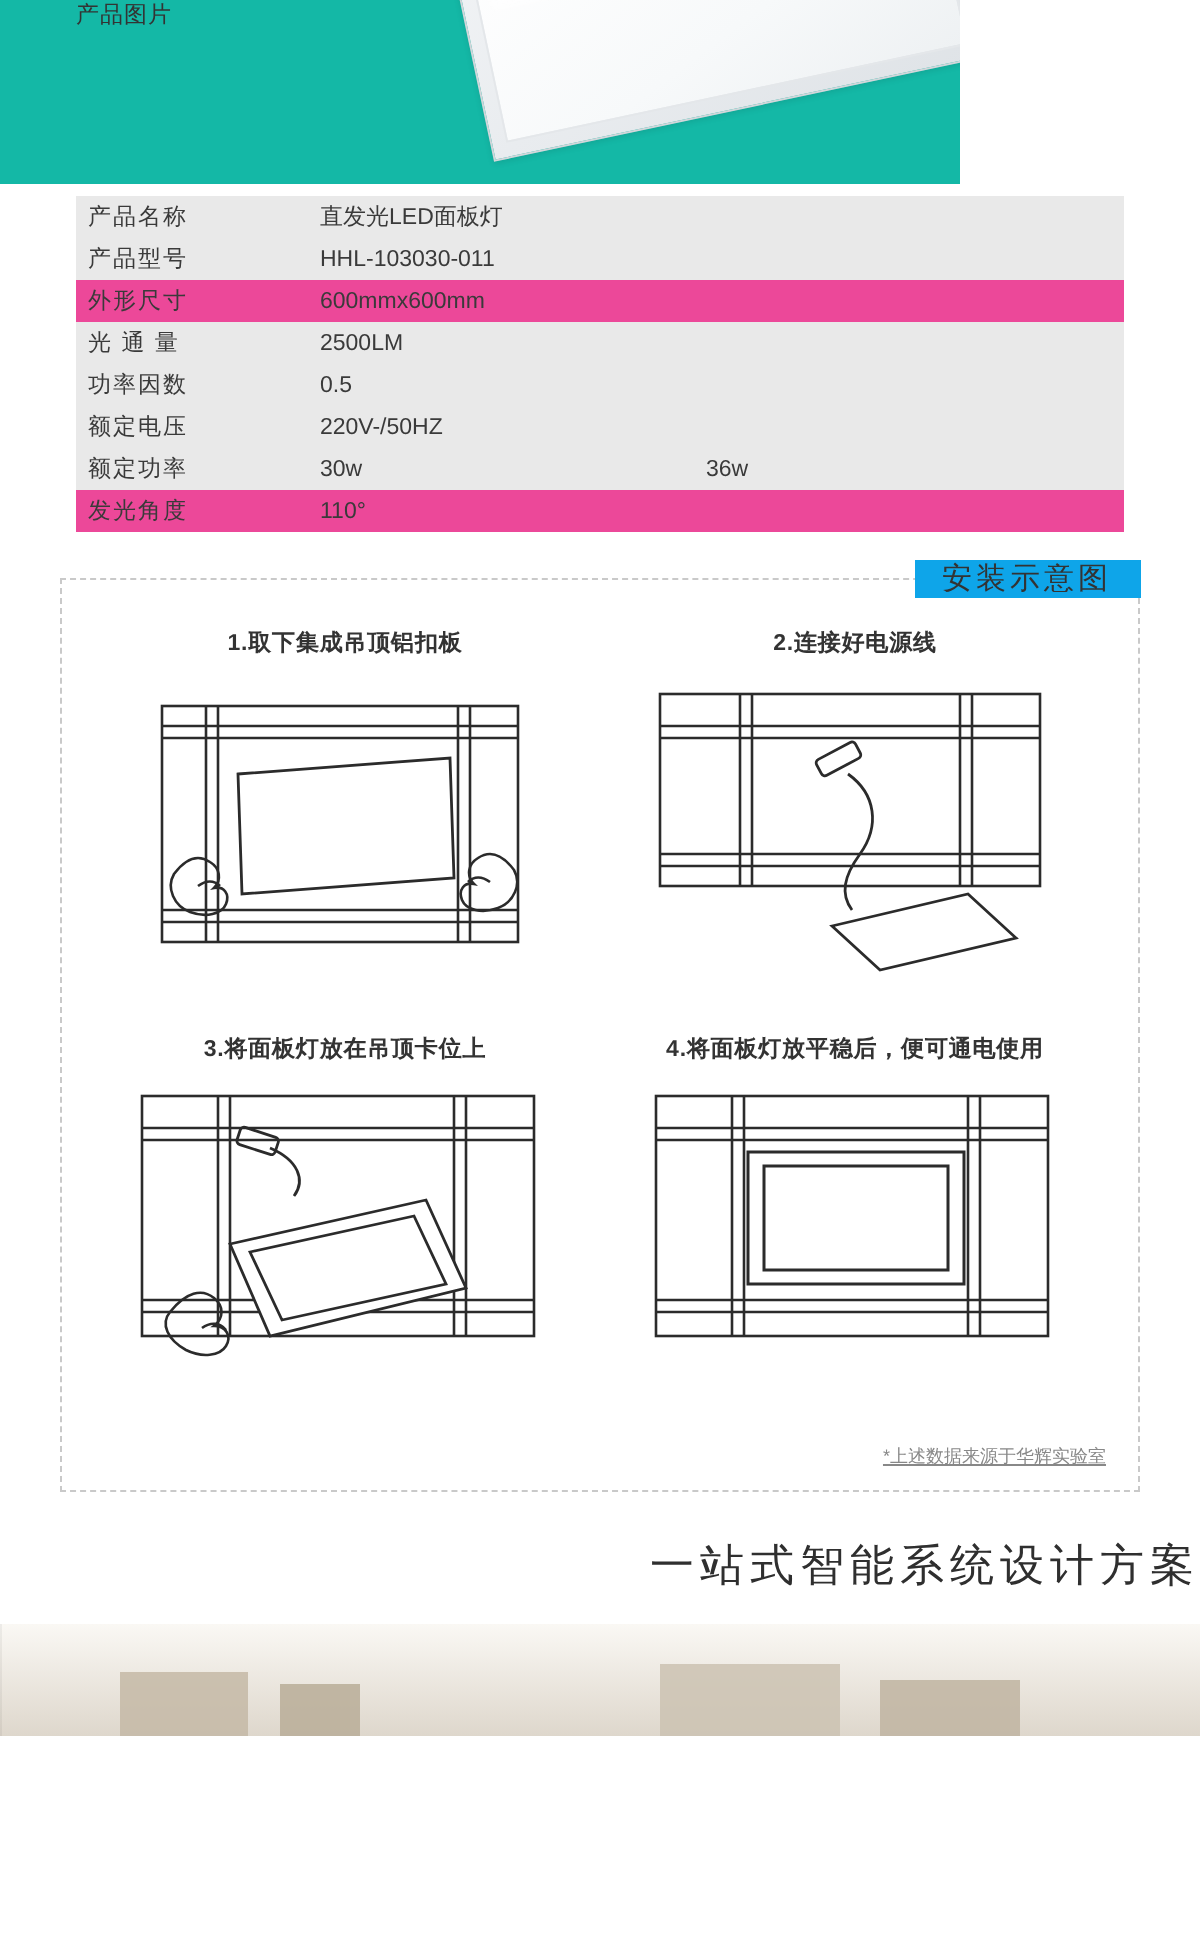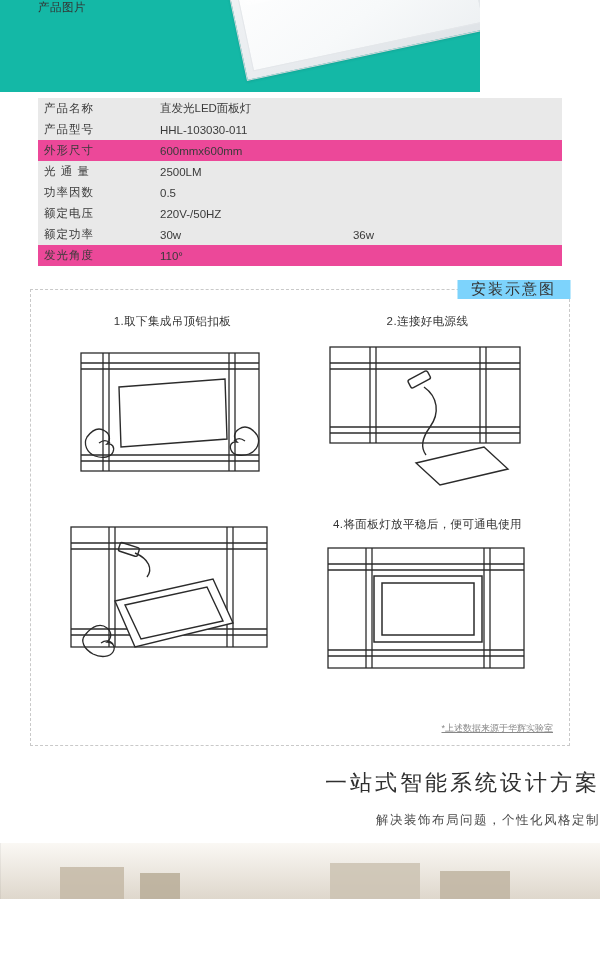--- a/index.html
+++ b/index.html
@@ -88,41 +88,42 @@
     position: relative;
     margin: 14px auto 0 auto;
     width: 540px;
   }
   .install-title {
     position: relative;
     text-align: center;
     font-size: 15px;
     color: #333;
     letter-spacing: 2px;
-    background: #7dd3fc;
+    background: #0ea5e9;
     display: inline-block;
     padding: 0 14px;
     left: 50%;
     transform: translateX(-50%);
     z-index: 2;
   }
   .install-box {
     border: 1px dashed #c9c9c9;
     margin-top: -10px;
     padding: 18px 14px 10px 14px;
     position: relative;
   }
   .steps {
     display: flex;
     flex-wrap: wrap;
   }
   .step {
     width: 50%;
     box-sizing: border-box;
     padding: 6px 4px 0 4px;
+    font-weight: bold;
   }
   .step-caption {
     font-size: 11.5px;
     color: #333;
     text-align: center;
     margin-bottom: 6px;
     letter-spacing: 0.4px;
   }
   .step-art {
     position: relative;
@@ -280,20 +281,21 @@
               <rect x="96" y="40" width="22" height="9" rx="2" transform="rotate(-28 107 44)"></rect>
             </g>
             <g fill="#ffffff" stroke="#2b2b2b" stroke-width="1.4">
               <polygon points="104,128 172,112 196,134 128,150"></polygon>
             </g>
           </svg>
         </div>
       </div>
 
       <div class="step">
+        <div class="step-caption">3.将面板灯放在吊顶卡位上</div>
         <div class="step-art">
           <svg width="232" height="176" viewBox="0 0 232 176">
             <g fill="none" stroke="#2b2b2b" stroke-width="1.3">
               <rect x="14" y="10" width="196" height="120"></rect>
               <line x1="14" y1="26" x2="210" y2="26"></line>
               <line x1="14" y1="32" x2="210" y2="32"></line>
               <line x1="14" y1="112" x2="210" y2="112"></line>
               <line x1="14" y1="118" x2="210" y2="118"></line>
               <line x1="52" y1="10" x2="52" y2="130"></line>
               <line x1="58" y1="10" x2="58" y2="130"></line>
@@ -339,21 +341,20 @@
         </div>
       </div>
 
     </div>
     <div class="note">*上述数据来源于华辉实验室</div>
   </div>
 </div>
 
 <div class="promo">
   <div class="promo-title">一站式智能系统设计方案</div>
-  <div class="promo-sub">解决装饰布局问题，个性化风格定制</div>
   <div class="room-photo">
     <div class="wall"></div>
     <div class="blk" style="left:60px; top:24px; width:64px; height:32px; background:#c4b9a6;"></div>
     <div class="blk" style="left:140px; top:30px; width:40px; height:26px; background:#b9ad98;"></div>
     <div class="blk" style="left:330px; top:20px; width:90px; height:36px; background:#cbc2b2;"></div>
     <div class="blk" style="left:440px; top:28px; width:70px; height:28px; background:#bfb4a1;"></div>
   </div>
 </div>
 
 </body></html>

